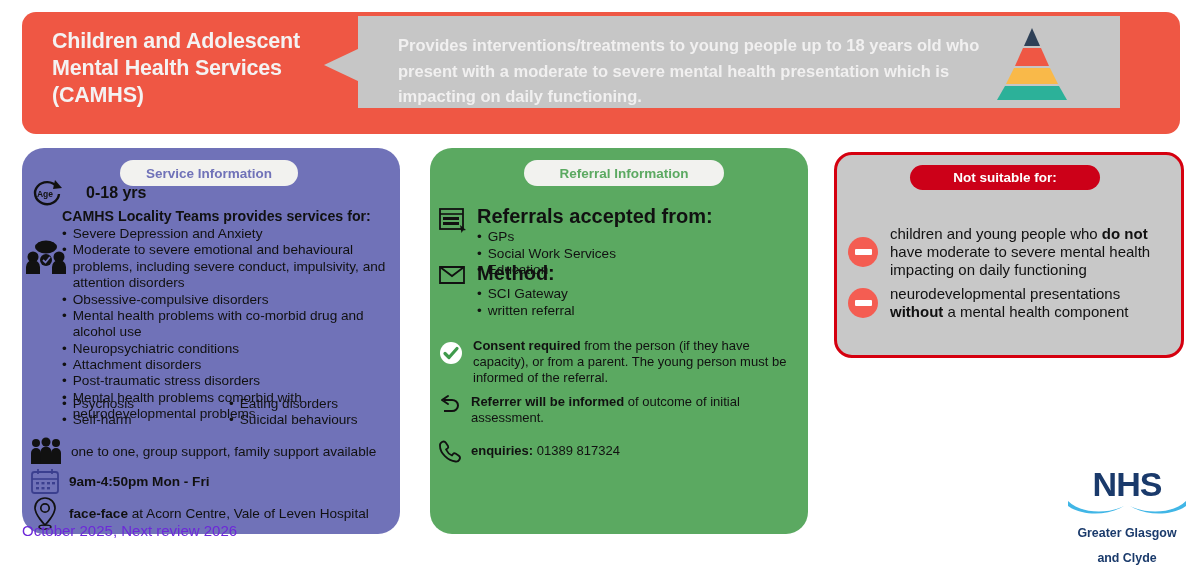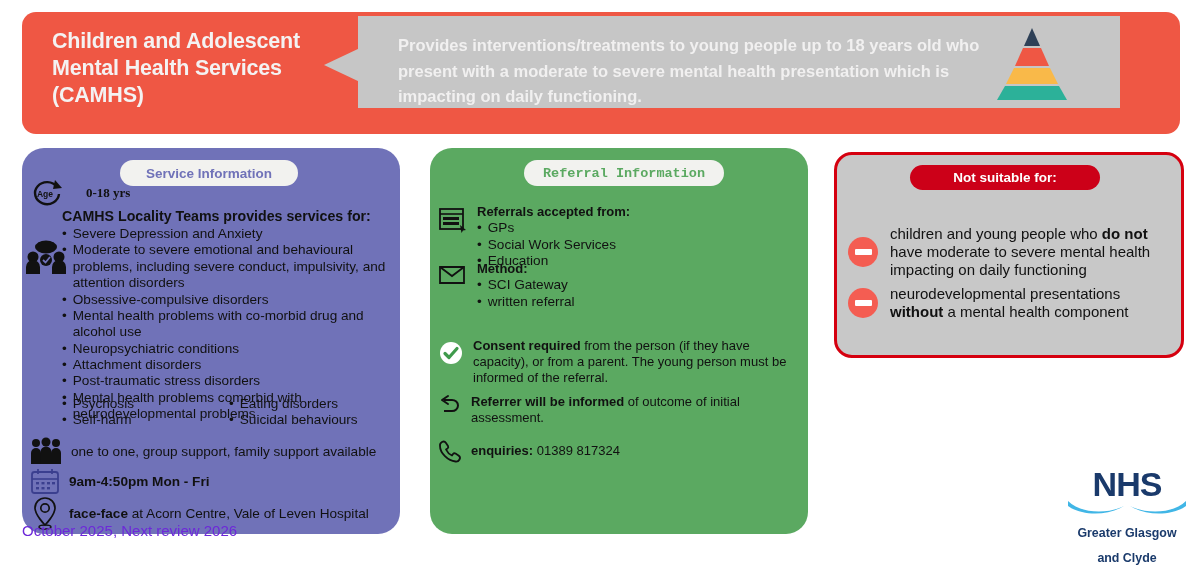--- a/index.html
+++ b/index.html
@@ -46,26 +46,26 @@
     left:834px;top:152px;width:344px;height:200px;
     background:#c8c8c8;border:3px solid #d5000f;border-radius:18px;
   }
 
   .pill{
     position:absolute;border-radius:14px;
     display:flex;align-items:center;justify-content:center;
     font-weight:bold;font-size:13.5px;
   }
   .pill-service{left:120px;top:160px;width:178px;height:26px;background:#f2f2ef;color:#7072b8;}
-  .pill-referral{left:524px;top:160px;width:200px;height:26px;background:#f2f2ef;color:#5ba961;font-family:Liberation Mono, monospace;}
+  .pill-referral{left:524px;top:160px;width:200px;height:26px;background:#f2f2ef;color:#5ba961;}
   .pill-notsuitable{left:910px;top:165px;width:190px;height:25px;background:#cc0018;color:#ffffff;}
 
   
   .age-row{position:absolute;left:30px;top:178px;display:flex;align-items:center;gap:22px;}
-  .age-label{font-weight:bold;font-size:13px;color:#111;font-family:Liberation Serif, serif;}
+  .age-label{font-weight:bold;font-size:16px;color:#111;}
 
   .svc-head{
     position:absolute;left:62px;top:208px;width:330px;
     font-weight:bold;font-size:14.2px;color:#111;
   }
   .svc-list{
     position:absolute;left:62px;top:226px;width:330px;
     font-size:13.6px;line-height:1.205;color:#111;
   }
   .svc-list .bl{display:flex;gap:6px;}
@@ -80,21 +80,21 @@
   .prow-face{left:30px;top:496px;}
   .prow b{font-weight:bold;}
 
   
   .grow{position:absolute;display:flex;gap:9px;color:#111;}
   .g-referrals{left:438px;top:204px;width:360px;}
   .g-method{left:438px;top:261px;width:360px;}
   .g-consent{left:438px;top:338px;width:362px;}
   .g-referrer{left:438px;top:394px;width:360px;}
   .g-enq{left:438px;top:438px;width:360px;align-items:center;}
-  .g-head{font-weight:bold;font-size:13px;line-height:1.25;}
+  .g-head{font-weight:bold;font-size:20px;line-height:1.25;}
   .g-list{font-size:13.6px;line-height:1.22;}
   .g-list .bl{display:flex;gap:6px;}
   .g-body{font-size:13px;line-height:1.22;}
   .g-body b{font-weight:bold;}
   .icon-col{flex:0 0 auto;padding-top:2px;}
 
   
   .nrow{position:absolute;display:flex;gap:12px;align-items:center;}
   .n1{left:848px;top:225px;width:312px;}
   .n2{left:848px;top:285px;width:312px;}

